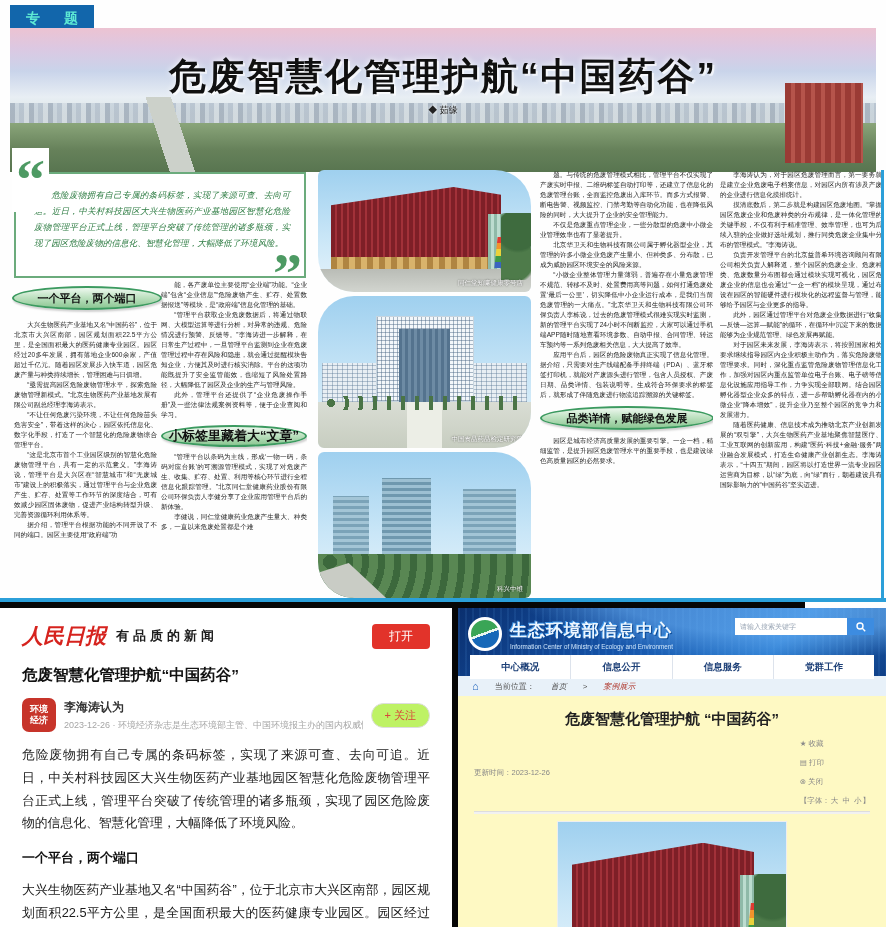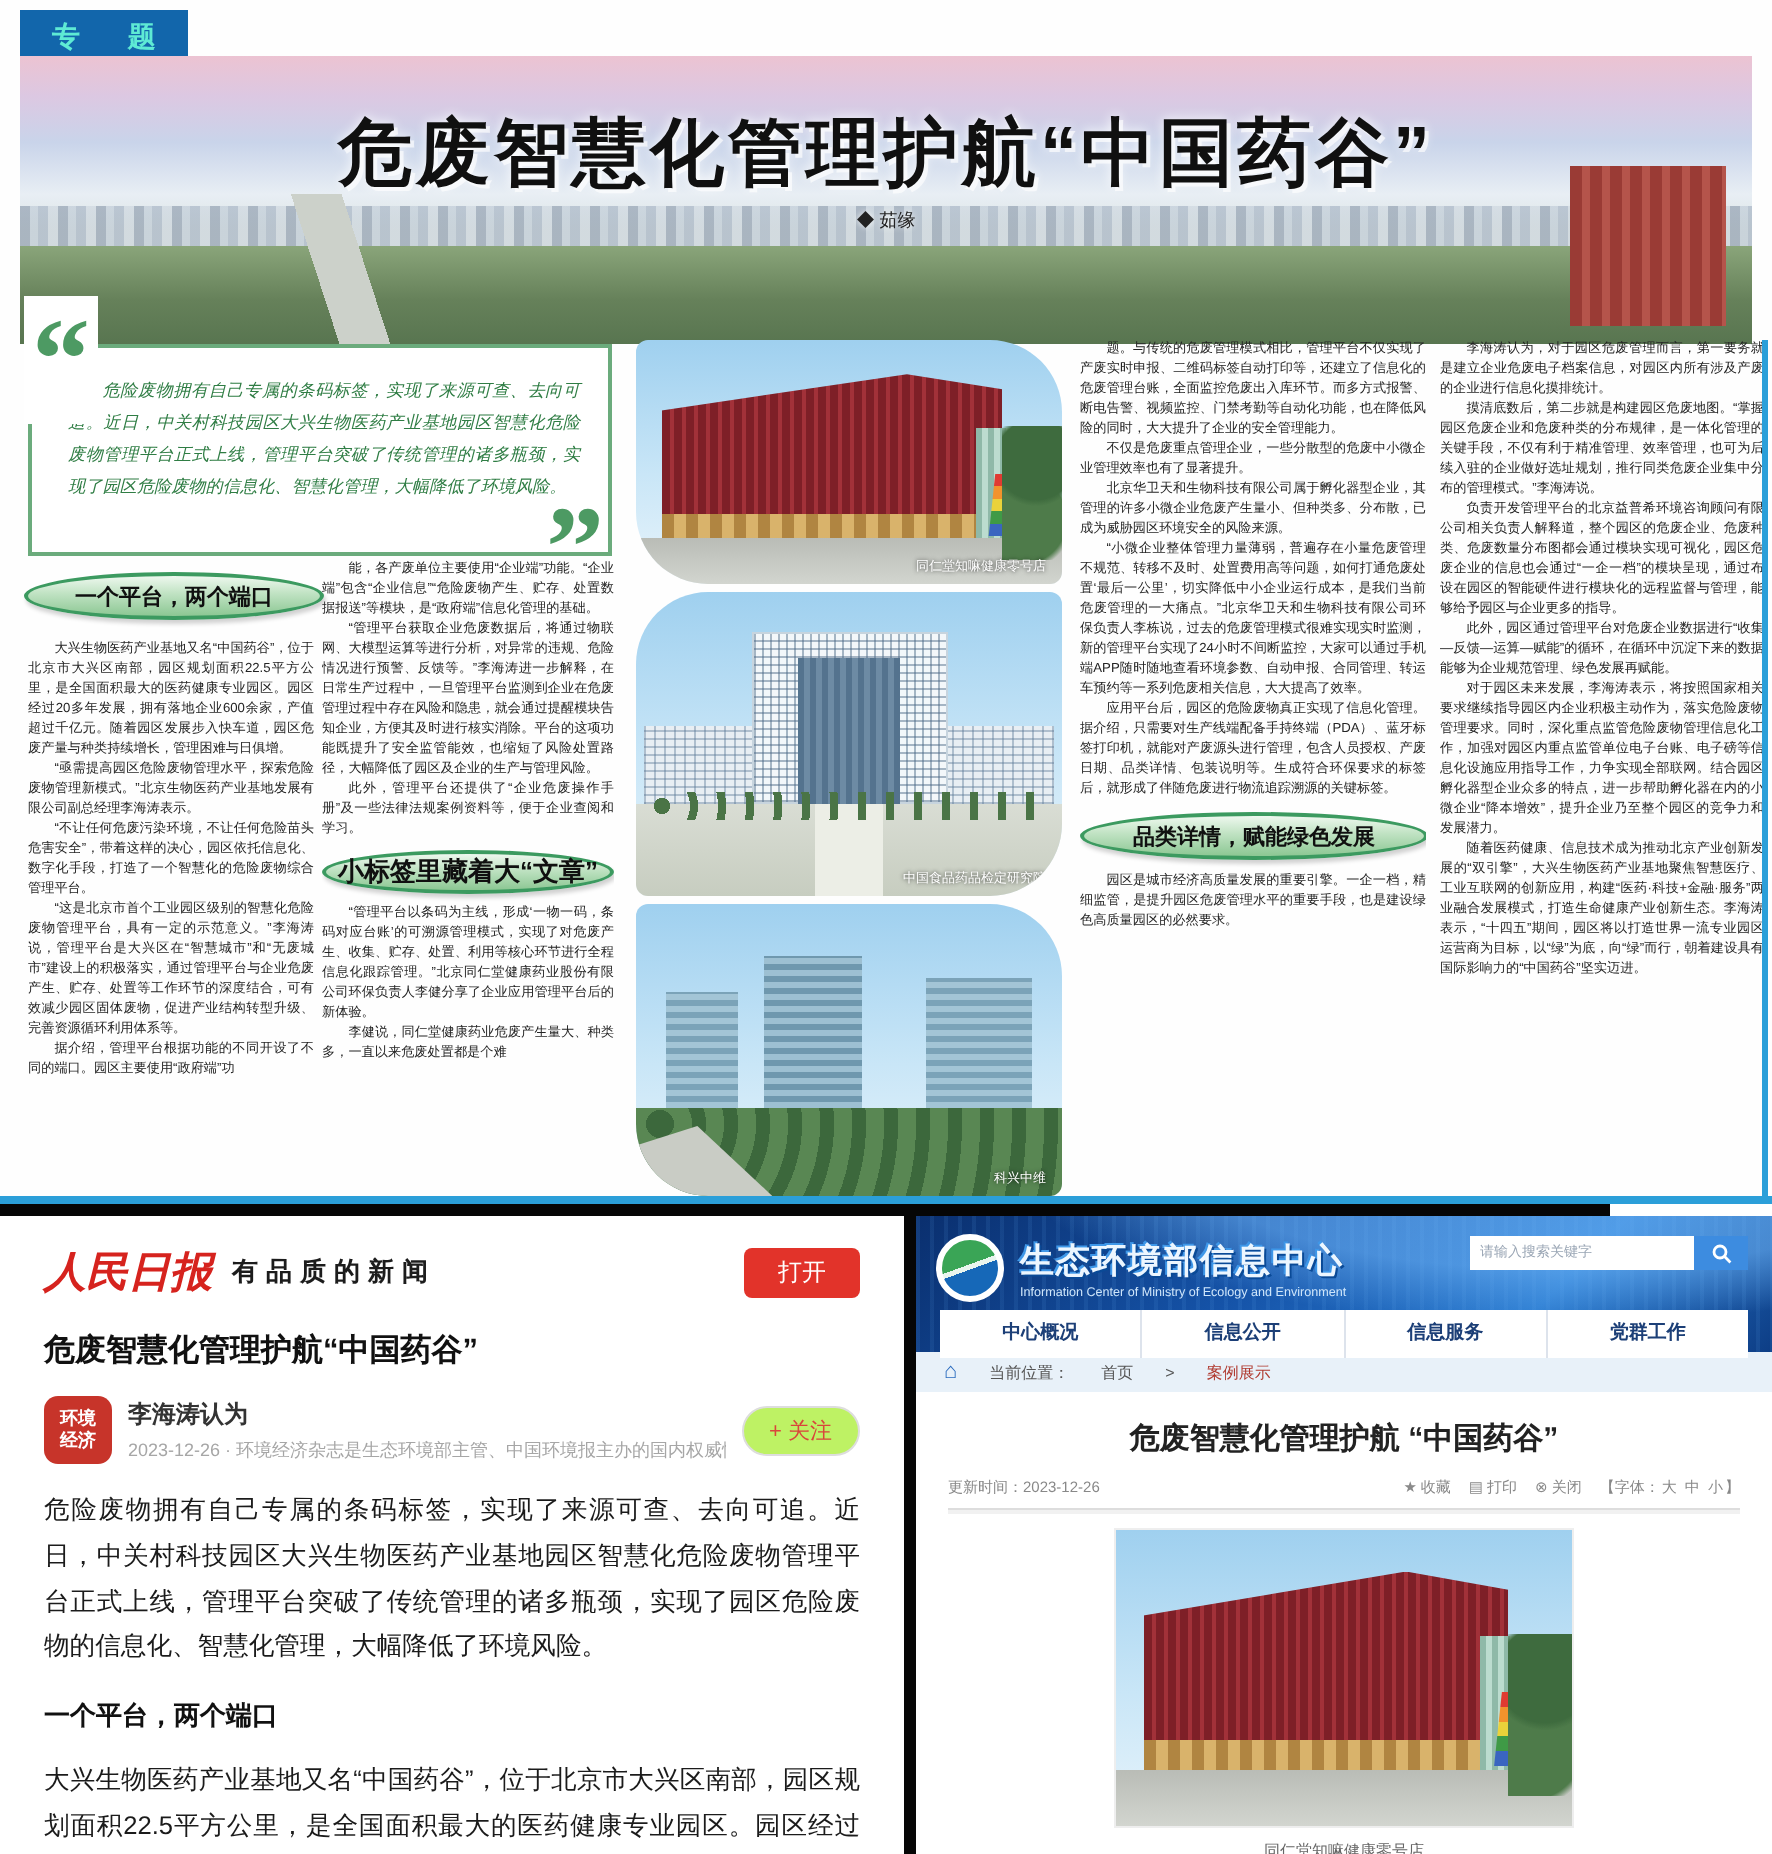--- a/index.html
+++ b/index.html
@@ -123,21 +123,21 @@
   .author-info { margin-left:8px; overflow:hidden; }
   .author-name { font-size:12px; color:#333; font-weight:bold; }
   .author-meta { font-size:9px; color:#a6a6a6; margin-top:3px; white-space:nowrap; }
   .follow-btn { margin-left:8px; flex:0 0 auto; padding:4px 13px; border-radius:14px; border:1px solid #ddd;
     background:#bef264; color:#d9453b; font-size:11px; font-family:inherit; }
   .app-body { margin-top:4px; }
   .app-body p { font-size:12.8px; line-height:1.78; color:#1b1b1b; text-align:justify; margin-top:12px; }
   .app-body h3 { font-size:13px; font-weight:bold; color:#111; margin-top:14px; }
 
   
-  .site-panel { position:absolute; left:458px; top:6px; width:428px; height:319px; background:#ffffff; overflow:hidden; }
+  .site-panel { position:absolute; left:458px; top:6px; width:428px; height:319px; background:#fef9c3; overflow:hidden; }
   .site-header { position:relative; height:68px; padding:5px 10px 0;
     background:radial-gradient(ellipse at 75% -40%, rgba(120,190,255,.5) 0 40%, transparent 60%),
                repeating-linear-gradient(90deg, rgba(90,160,230,.12) 0 2px, transparent 2px 7px),
                linear-gradient(135deg,#0a2f6e 0%,#1553a8 40%,#2a7bd0 72%,#0d3d85 100%); }
   .logo-row { display:flex; align-items:center; height:42px; }
   .site-logo { width:34px; height:34px; border-radius:50%; border:3px solid #fff; flex:0 0 auto;
     background:linear-gradient(160deg,#3aa556 0 45%,#e9f5ee 45% 52%,#1668b8 52% 100%); }
   .site-titles { margin-left:8px; }
   .site-name { font-size:17px; font-weight:800; color:#ecf6ff; letter-spacing:1px;
     text-shadow:1px 1px 0 #0a4a97, -1px -1px 0 #3e97e8; }
@@ -145,27 +145,27 @@
   .search { position:absolute; right:12px; top:10px; display:flex; }
   .search input { width:112px; height:17px; border:none; font-size:7px; padding:0 5px; background:#fff; color:#333;
     font-family:inherit; outline:none; }
   .search input::placeholder { color:#9aa6b5; }
   .search-btn { width:27px; height:17px; border:none; background:#3d8ce0; display:flex; align-items:center; justify-content:center; }
   .site-nav { background:#fff; margin:0 2px; height:24px; display:flex; align-items:stretch; }
   .nav-item { flex:1; text-align:center; line-height:24px; font-size:9.5px; font-weight:bold; color:#1c3f77; cursor:pointer; }
   .nav-item:not(:last-child) { border-right:1px solid #dde3ec; }
   .breadcrumb { height:20px; background:#e8f1f9; display:flex; align-items:center; padding:0 14px; font-size:8px; color:#555; gap:16px; }
   .home-icon::before { content:"\2302"; color:#2a6bbf; font-size:11px; }
-  .breadcrumb a { color:#555; text-decoration:none; }
+  .breadcrumb a { color:#555; text-decoration:none;font-style:italic; }
   .breadcrumb a.crumb-current { color:#b03a30; }
   .site-content { padding-top:4px; }
   .site-article-title { font-size:15px; font-weight:bold; color:#222; text-align:center; margin:10px 18px 10px; }
   .meta-row { margin:0 16px; display:flex; justify-content:space-between; align-items:center; font-size:7.5px; color:#888;
     padding-bottom:5px; border-bottom:1px solid #ddd; box-shadow:0 2px 0 #f1f1f1; }
-  .actions { display:flex; gap:9px; align-items:flex-start; }
+  .actions { display:flex; gap:9px; align-items:flex-start;flex-direction:column; }
   .act { cursor:pointer; }
   .act::before { margin-right:2px; color:#8a8a8a; }
   .act.fav::before { content:"\2605"; }
   .act.prt::before { content:"\25A4"; }
   .act.cls::before { content:"\2297"; }
   .font-sel a { color:#888; text-decoration:none; margin:0 1px; cursor:pointer; }
   .article-photo { position:relative; width:230px; height:150px; margin:9px auto 0; overflow:hidden; border:1px solid #eee; }
   .photo-caption { text-align:center; font-size:8px; color:#666; margin:6px 0 7px; }
 </style>
 </head>

